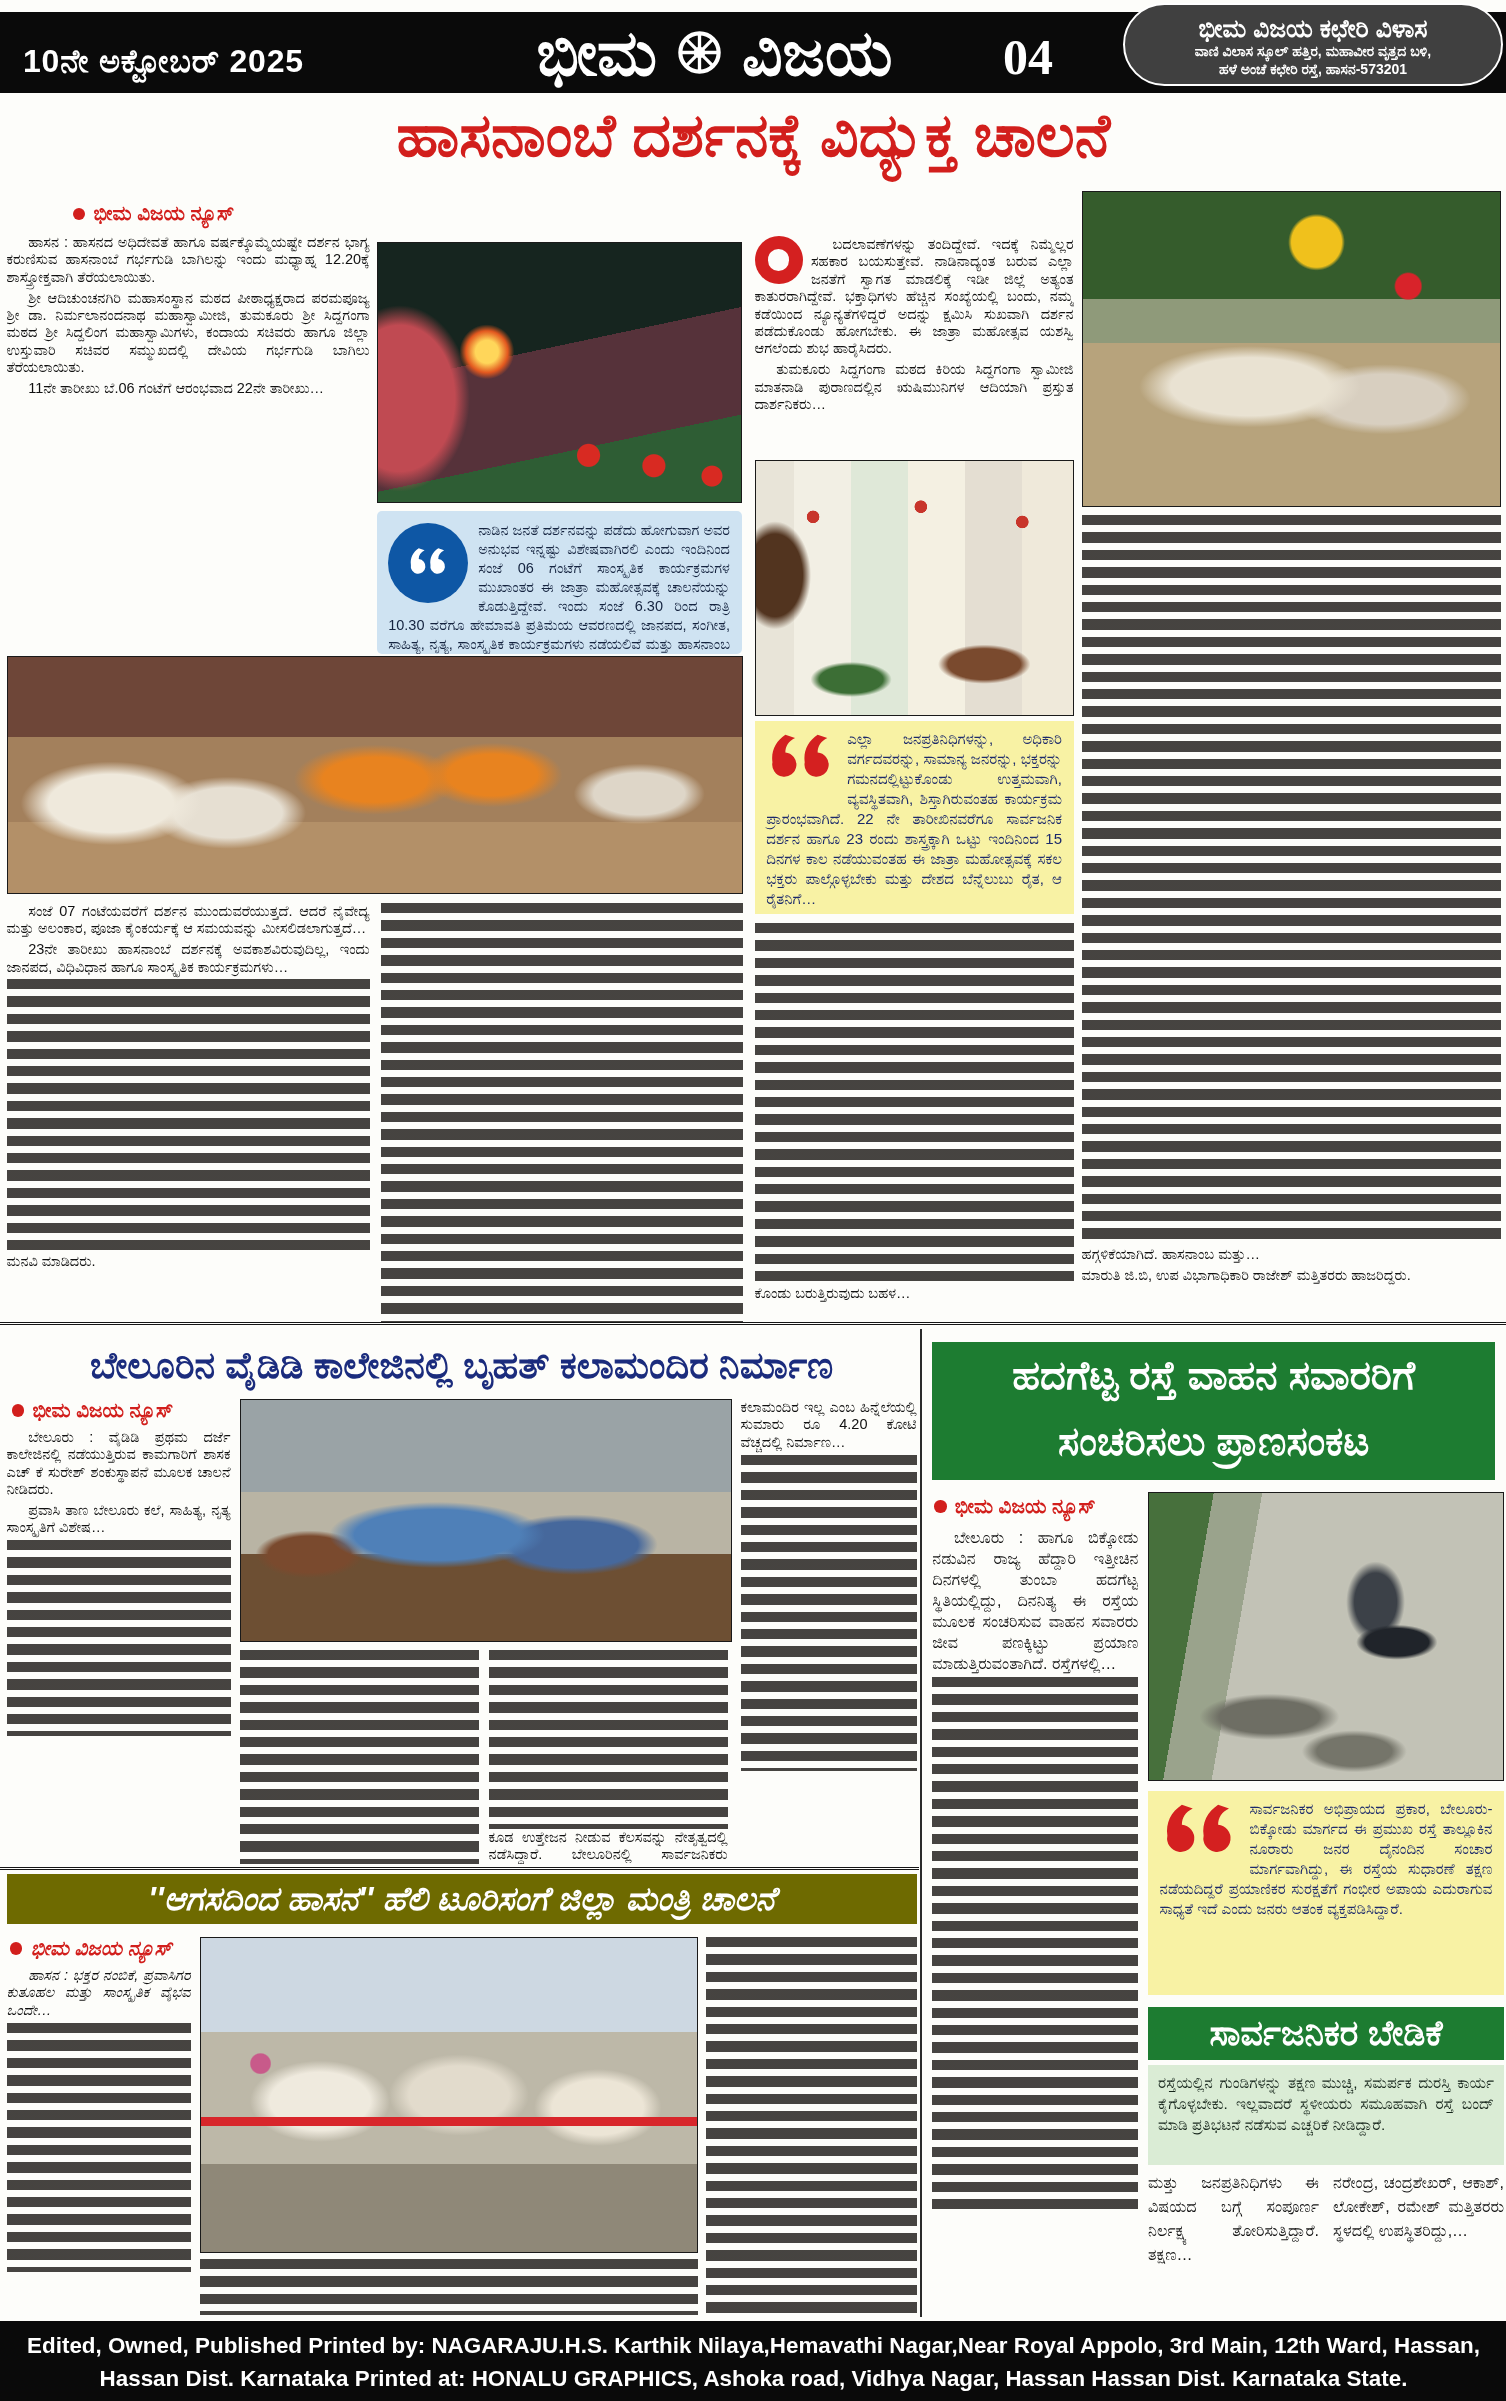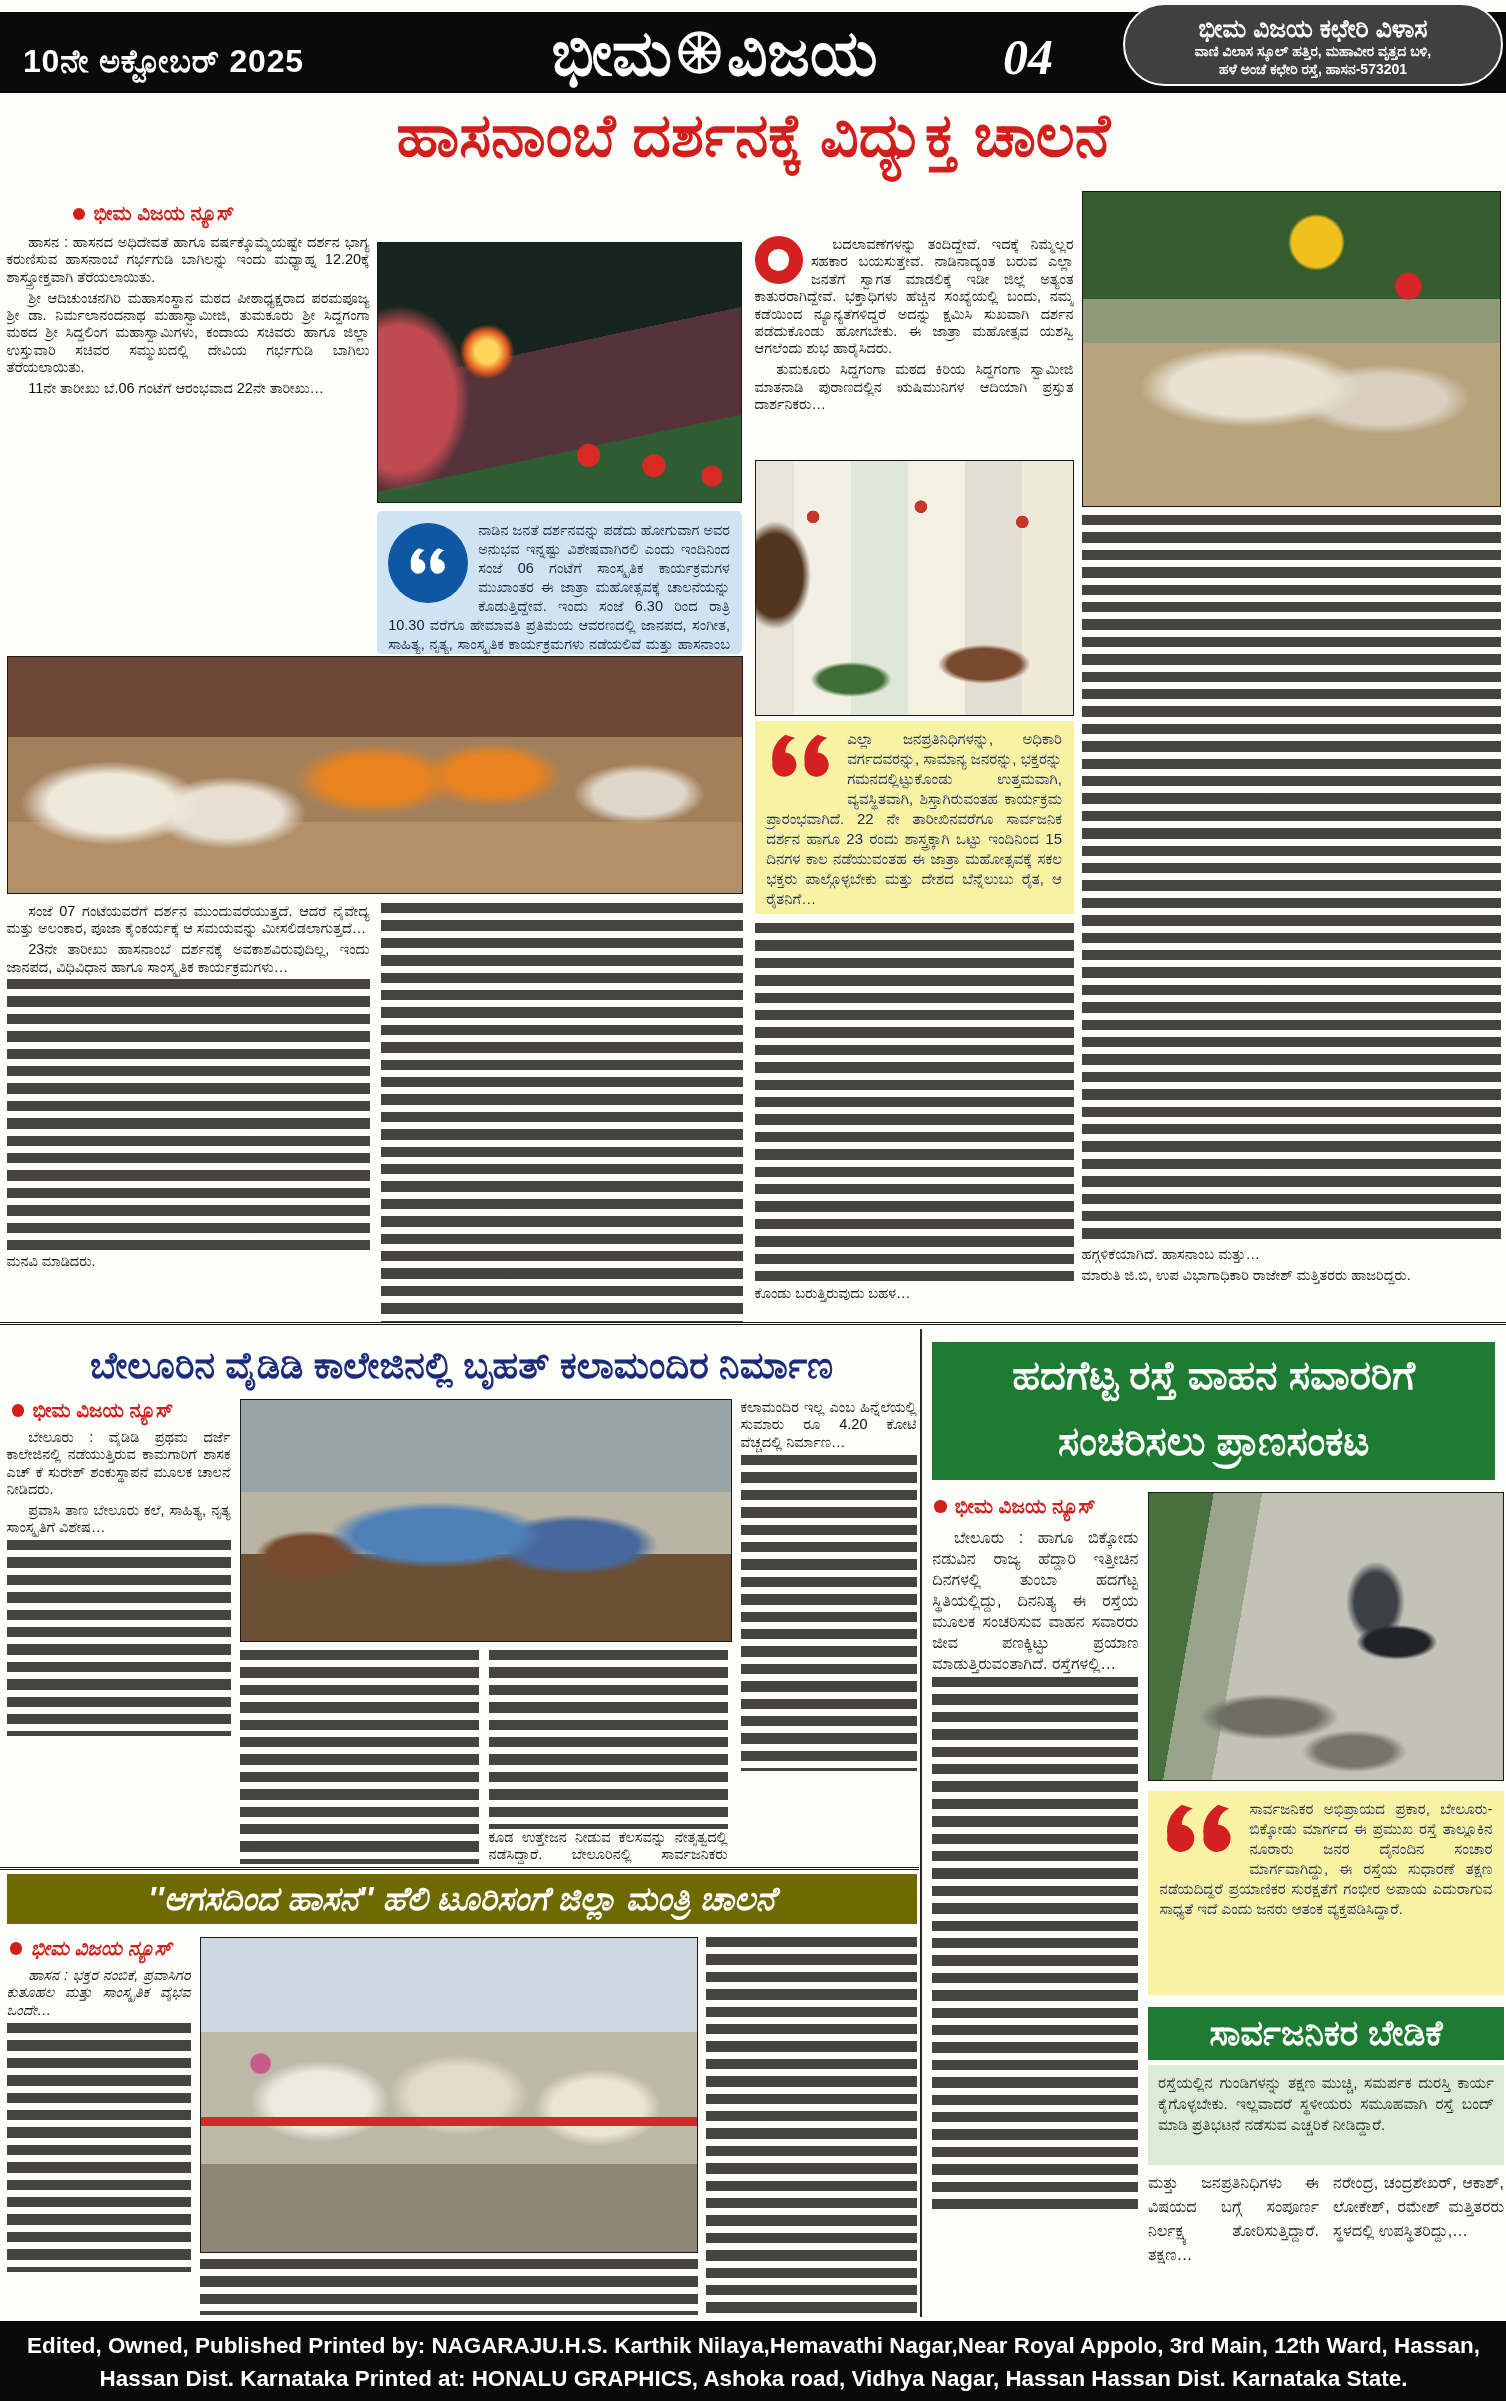--- a/index.html
+++ b/index.html
@@ -4,23 +4,23 @@
 <style>
   html,body{margin:0;padding:0;background:#e8e8e4;}
   .page{position:relative;width:1507px;height:2401px;background:#fdfdfa;margin:0 auto;
         font-family:"Liberation Sans","DejaVu Sans",sans-serif;color:#111;overflow:hidden;}
 
   
   .mast{position:absolute;top:0;left:0;width:1507px;height:93px;}
   .mastbar{position:absolute;top:11.6px;left:0;width:1507px;height:81px;background:#0a0a0a;}
   .mdate{position:absolute;top:43px;left:23px;color:#fff;font-size:32px;font-weight:800;letter-spacing:0.8px;}
   .mtitle{position:absolute;top:20px;left:432px;width:565px;display:flex;align-items:center;justify-content:center;
-          gap:5px;color:#fff;font-size:63px;font-weight:800;line-height:66px;}
+          gap:20px;color:#fff;font-size:63px;font-weight:800;line-height:66px;}
   .mpage{position:absolute;top:28px;left:1003px;color:#fff;font-size:50px;font-weight:700;
-         font-family:"Liberation Serif","DejaVu Serif",serif;font-style:italic;}
+         font-family:"Liberation Serif","DejaVu Serif",serif;}
   .mpill{position:absolute;top:3.3px;left:1123px;width:380px;height:83px;background:#404040;border:2.5px solid #fff;
          border-radius:42px;color:#fff;text-align:center;box-sizing:border-box;padding-top:8.3px;}
   .mpill .l1{font-size:25px;font-weight:800;line-height:28px;}
   .mpill .l2{font-size:14px;font-weight:700;line-height:18.3px;}
 
   
   .h1{position:absolute;top:96px;left:0;width:1507px;text-align:center;color:#d21f1c;
       font-size:60px;font-weight:800;line-height:80px;letter-spacing:0px;}
 
   

